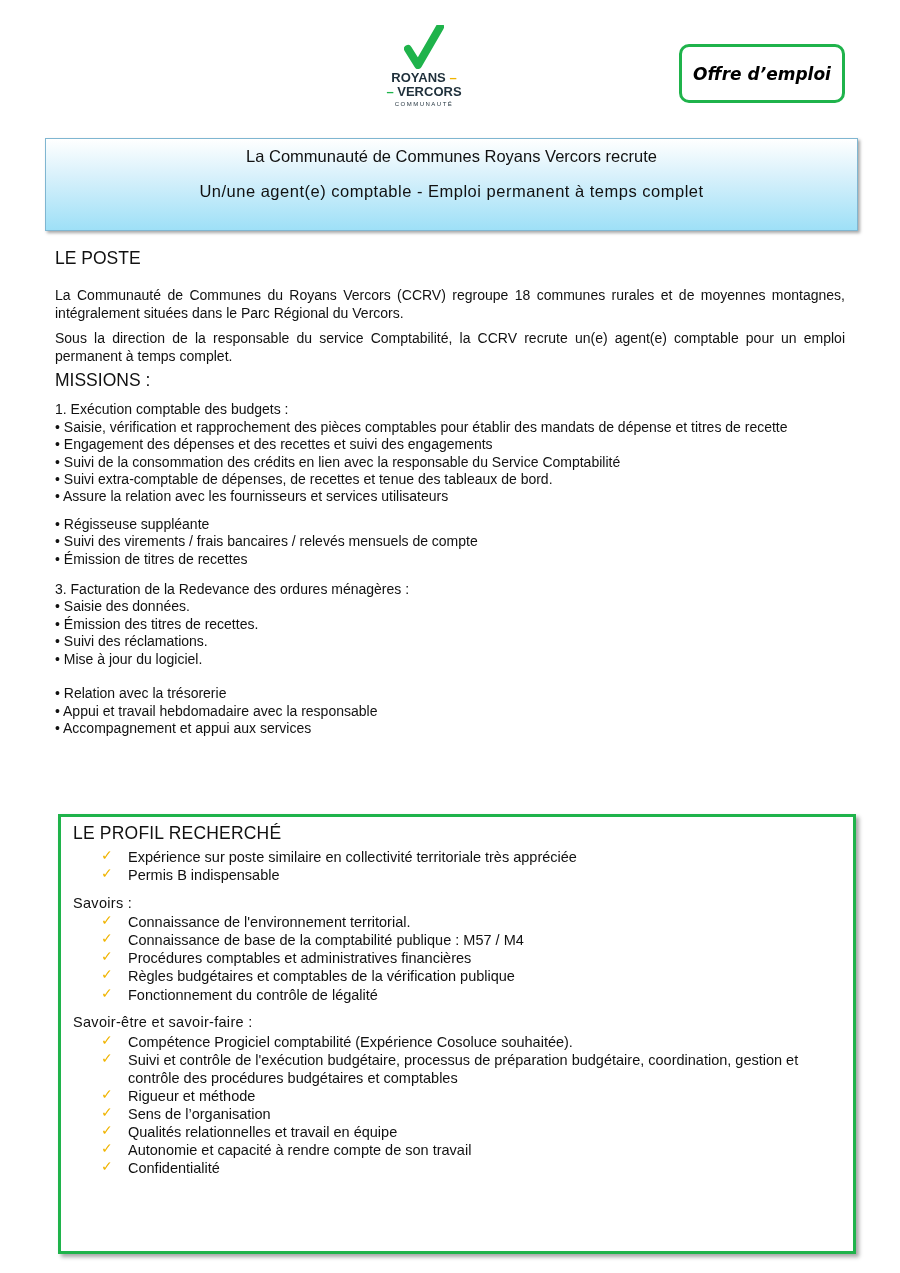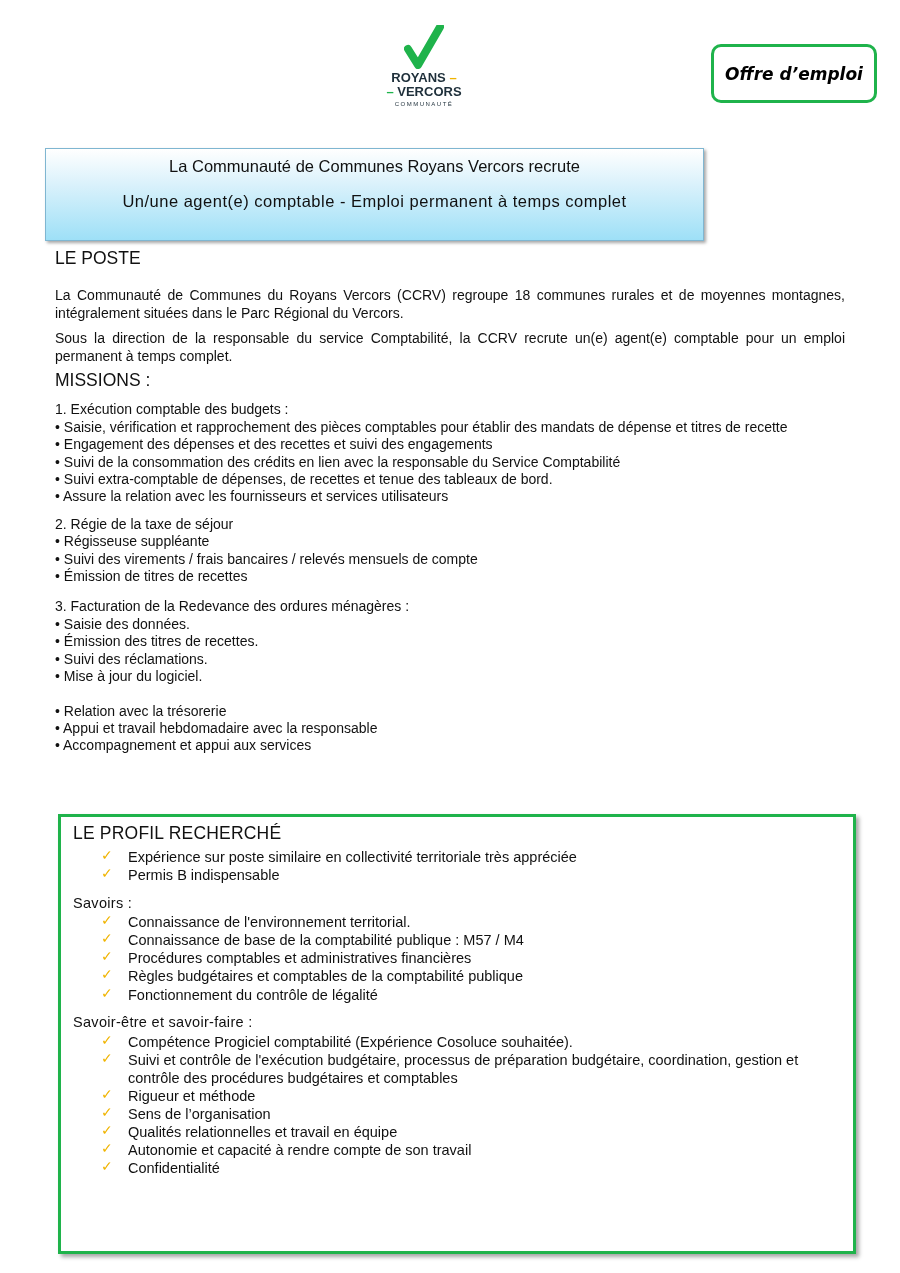--- a/index.html
+++ b/index.html
@@ -12,33 +12,32 @@
     text-align: center;
   }
   .logo svg { display: block; margin: 0 auto; }
   .logo .royans { font-family: "Liberation Sans", sans-serif; font-weight: bold; font-size: 13px; letter-spacing: 0px; color: #1e2f3a; line-height: 14px; margin-top: 2px; position: relative; }
   .logo .vercors { font-family: "Liberation Sans", sans-serif; font-weight: bold; font-size: 13px; color: #1e2f3a; line-height: 14px; }
   .logo .communaute { font-size: 6px; letter-spacing: 1.5px; color: #1e2f3a; line-height: 8px; margin-top: 1px; }
   .dash-y { color: #f0b400; }
   .dash-g { color: #1eb44c; }
 
   .offer-box {
-    position: absolute; left: 711px; top: 44px; width: 166px; height: 59px;
+    position: absolute; left: 679px; top: 44px; width: 166px; height: 59px;
     border: 3px solid #1fb34b; border-radius: 10px; box-sizing: border-box;
     display: flex; align-items: center; justify-content: center;
     font-family: "DejaVu Sans", sans-serif; font-weight: bold; font-style: italic; font-size: 17px; color: #000;
   }
 
   .banner {
-    position: absolute; left: 45px; top: 138px; width: 659px; height: 93px;
+    position: absolute; left: 45px; top: 138px; width: 813px; height: 93px;
     box-sizing: border-box; border: 1px solid #7fb6d1;
     background: linear-gradient(to bottom, #ffffff 0%, #d9f1fb 40%, #9ee0f7 100%);
     box-shadow: 2px 2px 3px rgba(0,0,0,0.35);
     text-align: center;
-    margin-top: 10px;
   }
   .banner .l1 { font-size: 16.5px; margin-top: 8px; color: #111; }
   .banner .l2 { font-size: 16.5px; margin-top: 16px; letter-spacing: 0.5px; color: #111; }
 
   .content { position: absolute; left: 55px; width: 790px; font-size: 14px; line-height: 17.4px; }
   .h2 { font-size: 17.5px; margin: 0; color: #111; }
   .p { text-align: justify; margin: 0; }
   .li { margin: 0; white-space: nowrap; }
   .li.wrap { white-space: normal; text-align: justify; }
 
@@ -86,21 +85,20 @@
   <div style="margin-top:12px;">
     <div class="li">1.  Exécution comptable des budgets :</div>
     <div class="li">•  Saisie, vérification et rapprochement des pièces comptables pour établir des mandats de dépense et titres de recette</div>
     <div class="li">•  Engagement des dépenses et des recettes et suivi des engagements</div>
     <div class="li">•  Suivi de la consommation des crédits en lien avec la responsable du Service Comptabilité</div>
     <div class="li">•  Suivi extra-comptable de dépenses, de recettes et tenue des tableaux de bord.</div>
     <div class="li">•  Assure la relation avec les fournisseurs et services utilisateurs</div>
   </div>
 
   <div style="margin-top:10px;">
-    <div class="li">2. Régie de la taxe de séjour</div>
     <div class="li">•  Régisseuse suppléante</div>
     <div class="li">•  Suivi des virements / frais bancaires / relevés mensuels de compte</div>
     <div class="li">•  Émission de titres de recettes</div>
   </div>
 
   <div style="margin-top:13px;">
     <div class="li">3. Facturation de la Redevance des ordures ménagères :</div>
     <div class="li">• Saisie des données.</div>
     <div class="li">• Émission des titres de recettes.</div>
     <div class="li">• Suivi des réclamations.</div>
@@ -134,21 +132,21 @@
   <div class="check-item" style="top:114px;">
     <span class="ck">✓</span>
     <span class="tx">Connaissance de base de la comptabilité publique : M57 / M4</span>
   </div>
   <div class="check-item" style="top:132px;">
     <span class="ck">✓</span>
     <span class="tx">Procédures comptables et administratives financières</span>
   </div>
   <div class="check-item" style="top:150px;">
     <span class="ck">✓</span>
-    <span class="tx">Règles budgétaires et comptables de la comptabilité publique</span>
+    <span class="tx">Règles budgétaires et comptables de la vérification publique</span>
   </div>
   <div class="check-item" style="top:169px;">
     <span class="ck">✓</span>
     <span class="tx">Fonctionnement du contrôle de légalité</span>
   </div>
 
   <div class="sub" style="top:197px;">Savoir-être et savoir-faire :</div>
   <div class="check-item" style="top:216px;">
     <span class="ck">✓</span>
     <span class="tx">Compétence Progiciel comptabilité (Expérience Cosoluce souhaitée).</span>

